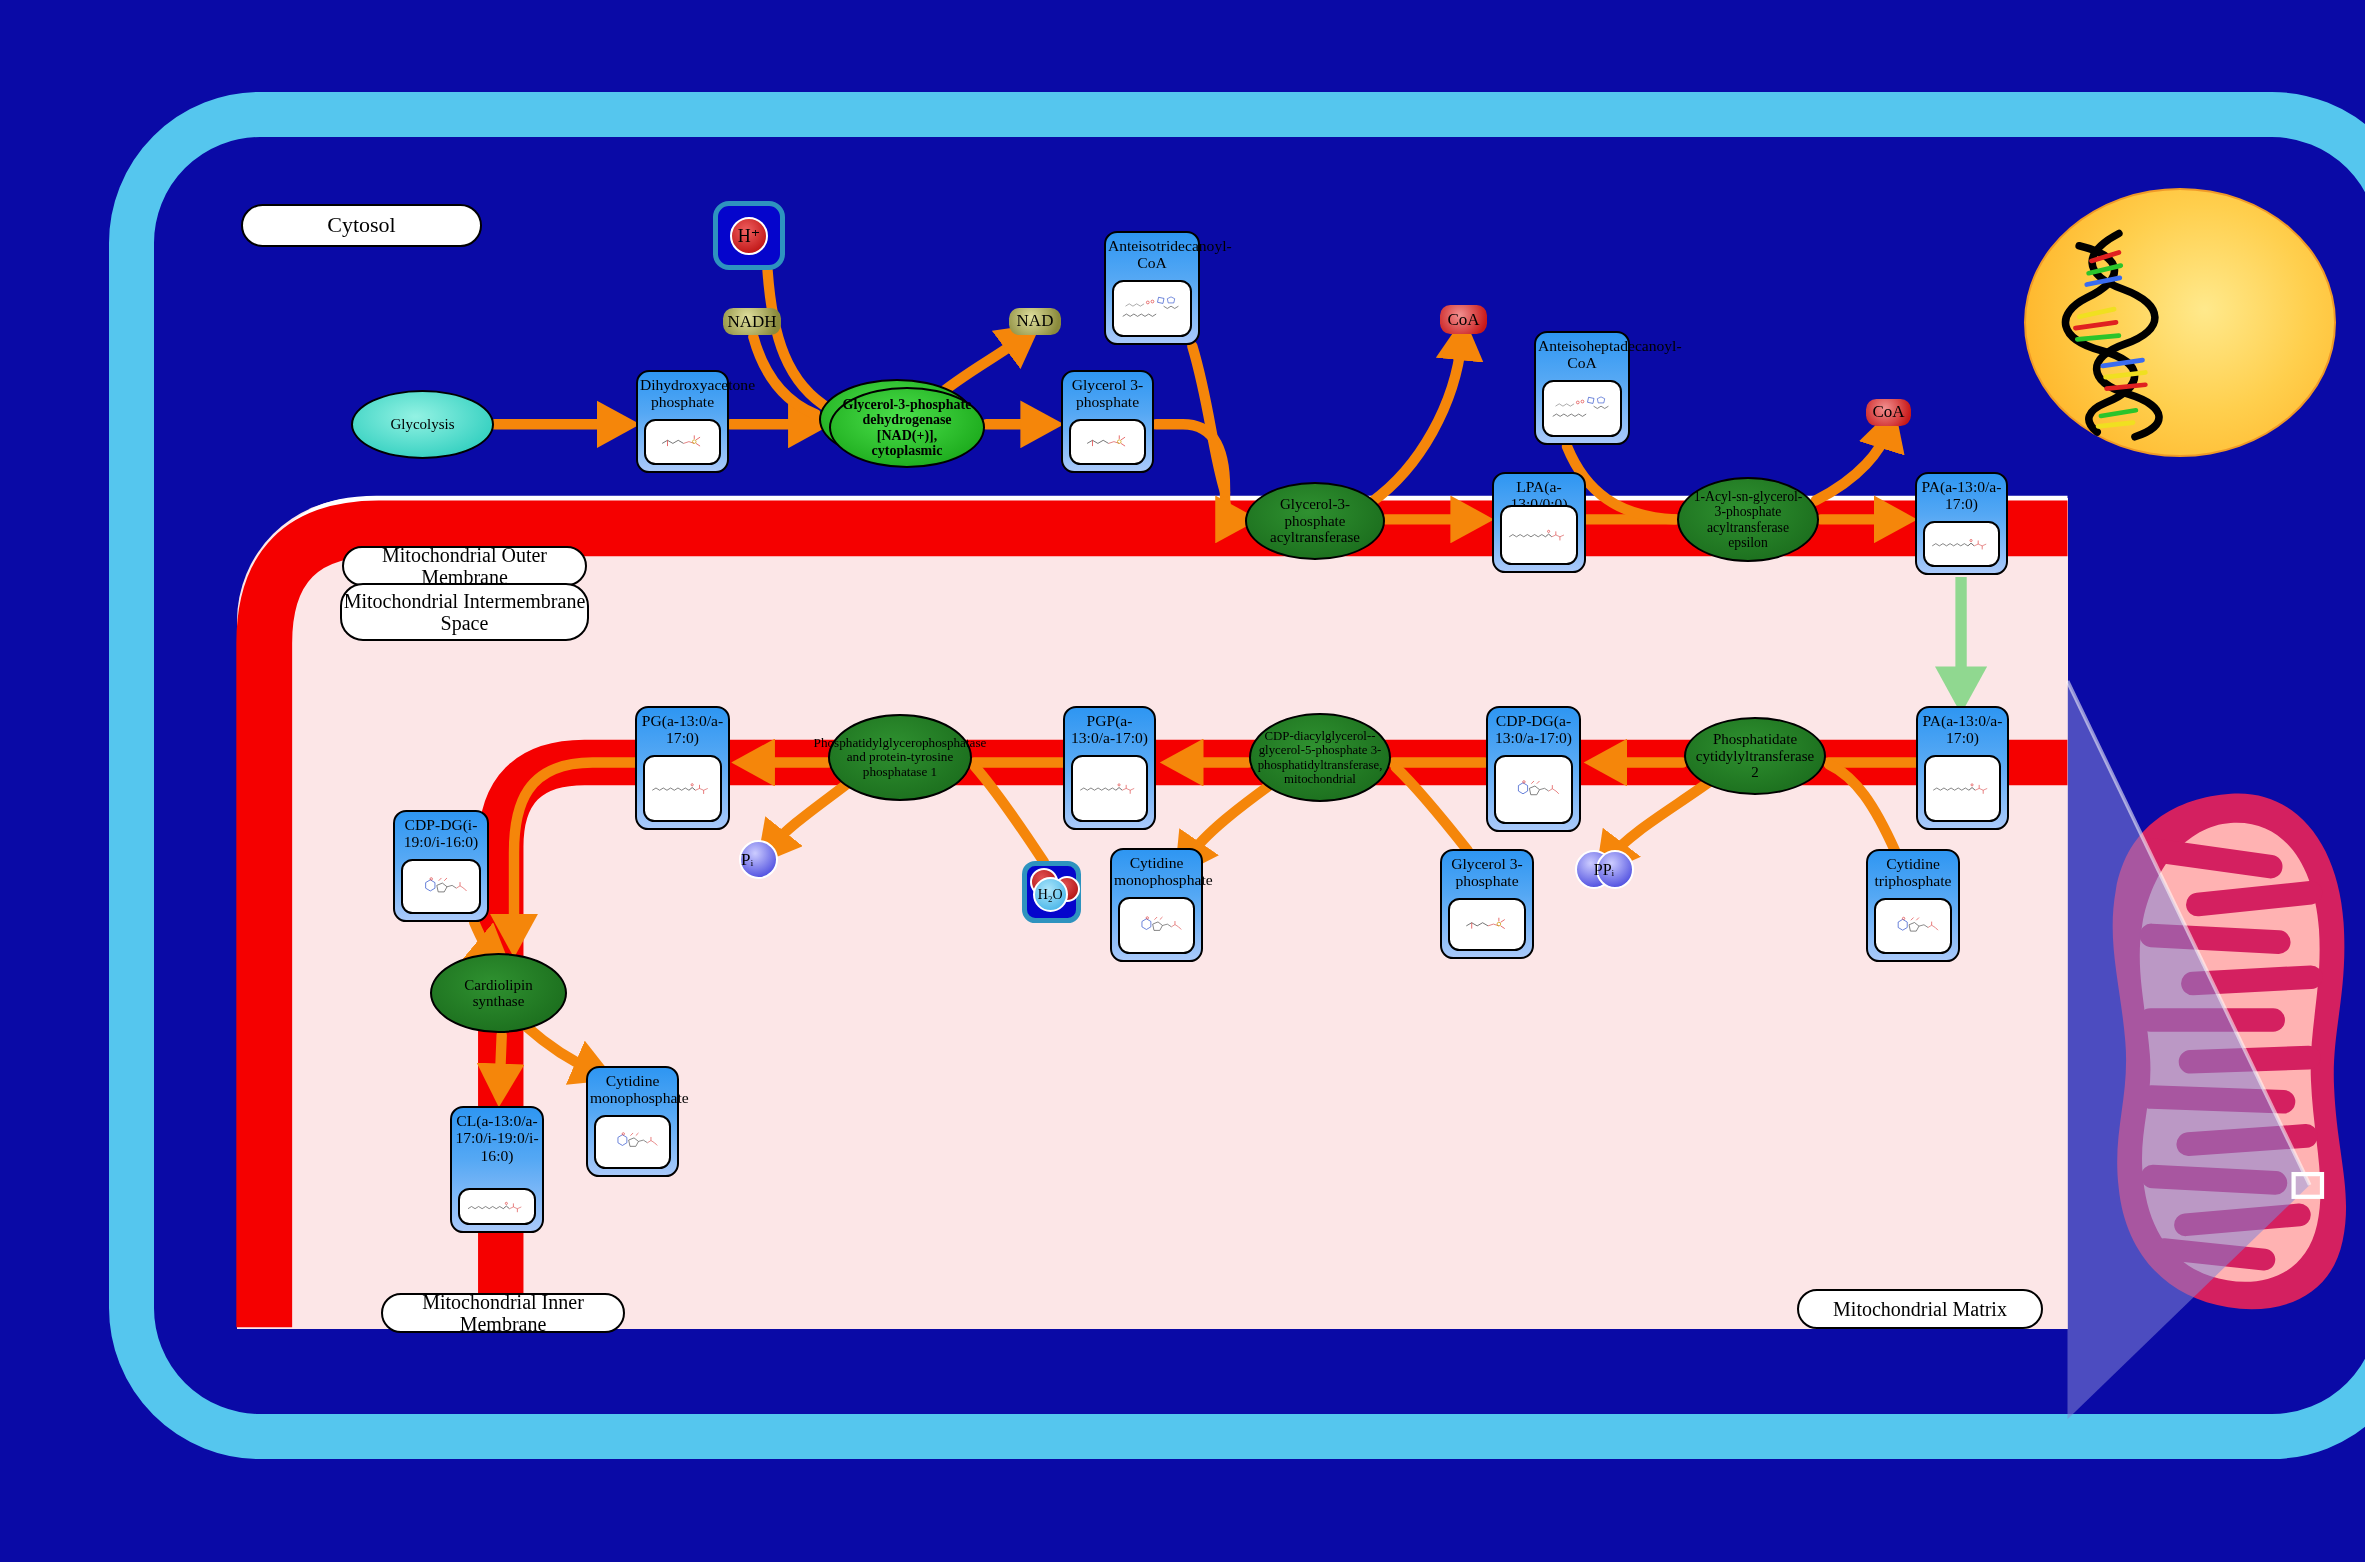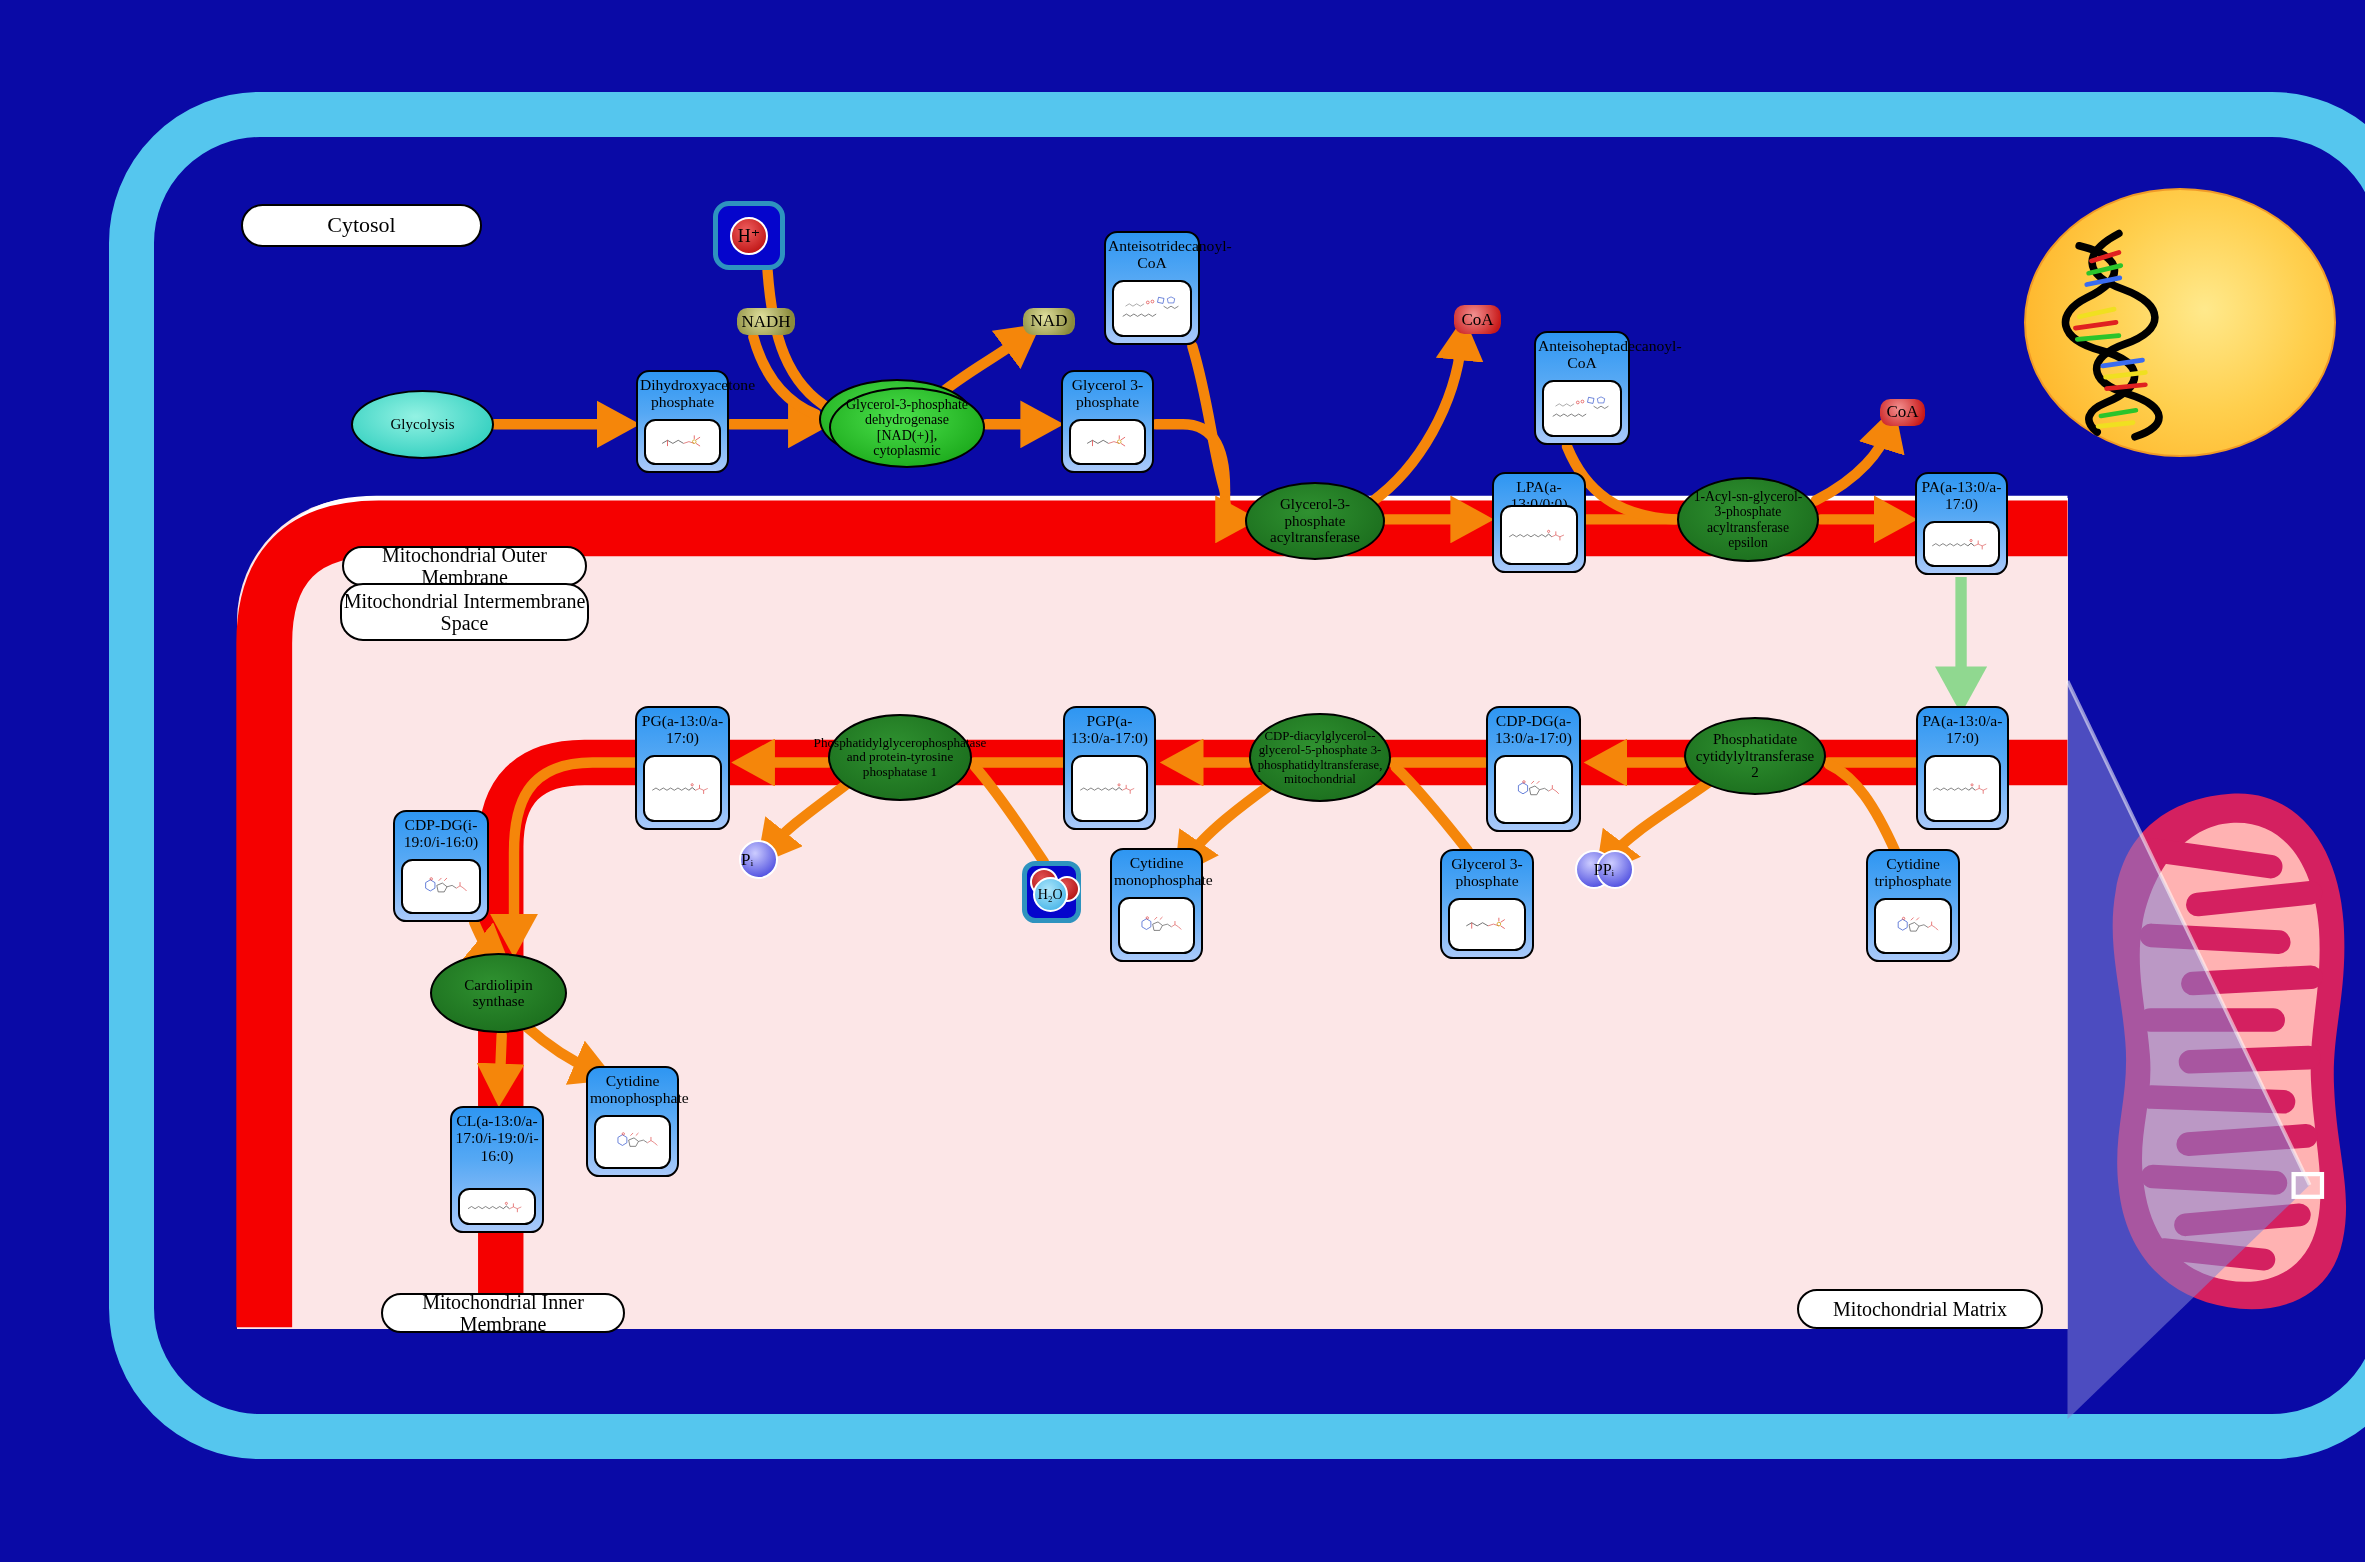--- a/index.html
+++ b/index.html
@@ -51,27 +51,26 @@
   .t2 .mbox-body{top:47px}
   .t4 .mbox-body{top:80px}
   .mol{width:86%;height:70%;}
   
   .enz{
     position:absolute;border:2.4px solid #000;border-radius:50%;box-sizing:border-box;
     display:flex;align-items:center;justify-content:center;text-align:center;
     font-size:15px;line-height:1.1;padding:0 10.4px;
   }
   .enz-dark{background:radial-gradient(ellipse at 45% 38%, #2f9130 0%, #1c6f1e 78%);}
-  .enz-bright{background:radial-gradient(ellipse at 45% 38%, #4ce04c 0%, #1aa81a 82%);}
+  .enz-bright{background:radial-gradient(ellipse at 45% 38%, #4ce04c 0%, #1aa81a 82%);font-weight:bold;}
   .enz-cyan{background:radial-gradient(ellipse at 45% 38%, #93f2e3 0%, #2bcdbd 85%);}
   
   .pill{
     position:absolute;border-radius:10.4px;display:flex;align-items:center;justify-content:center;
     font-size:17px;
-    margin-left:14px;
   }
   .pill-olive{background:radial-gradient(circle at 42% 35%, #e0e09e 0%, #8a8a3c 80%);}
   .pill-red{background:radial-gradient(circle at 42% 35%, #f29090 0%, #c81818 82%);}
   .ball{
     position:absolute;border-radius:50%;border:2.8px solid #fff;box-sizing:border-box;
     display:flex;align-items:center;font-size:17px;
     background:radial-gradient(circle at 40% 32%, #ccccff 0%, #5050e0 80%);
   }
   #hplus-box{
     left:713px;top:201px;width:72px;height:69px;border-radius:16px;

